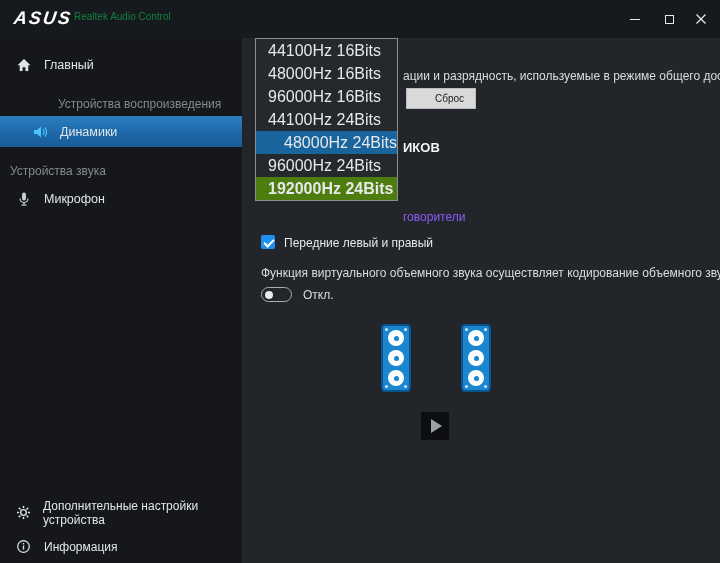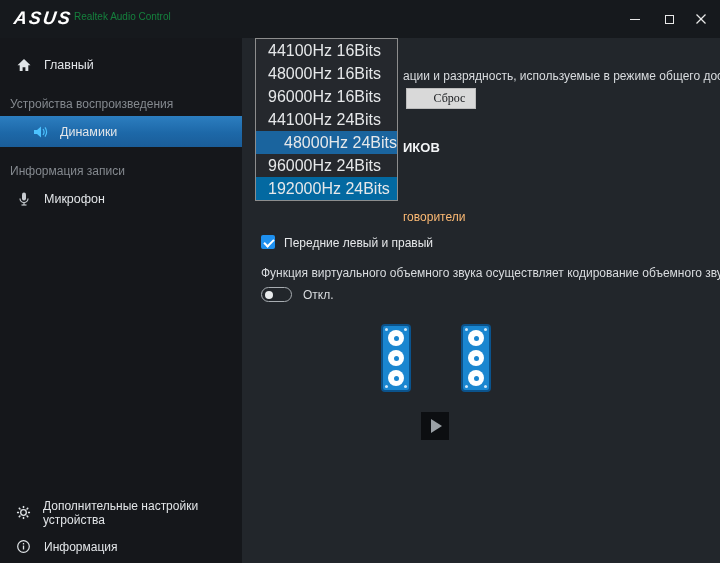--- a/index.html
+++ b/index.html
@@ -24,46 +24,46 @@
 
   
   .sidebar { position: absolute; top: 38px; left: 0; width: 242px; height: 525px; background: #15171b; }
   .nav-item {
     position: absolute; left: 0; width: 242px; height: 29px;
     display: flex; align-items: center; padding-left: 16px; font-size: 12.5px; color: #e2e5e8;
   }
   .nav-item .ico { width: 16px; height: 16px; margin-right: 12px; display: inline-flex; }
   .nav-home { top: 12px; }
   .sec-label { position: absolute; left: 10px; font-size: 12px; color: #84898f; }
-  .sec-playback { top: 59px; }
+  .sec-playback { top: 59px; margin-left: 48px; }
   .nav-speakers { top: 78px; height: 31px; background: linear-gradient(180deg, #2c7ec0 0%, #1d68a8 55%, #1a5d99 100%); padding-left: 32px; }
   .sec-recording { top: 126px; }
   .nav-mic { top: 146px; }
   .nav-devsettings { top: 460px; font-size: 12px; }
   .nav-info { top: 494px; font-size: 12px; }
 
   
   .dropdown {
     position: absolute; left: 255px; top: 38px; width: 143px;
     background: #25282d; border: 1px solid #8d8d8d; z-index: 20;
   }
   .dd-item { height: 23px; line-height: 23px; padding-left: 12px; font-size: 16px; color: #e6e8ea; white-space: nowrap; }
   .dd-item.selected { background: #1a649e; text-align: right; }
-  .dd-item.hover { background: #0369a1; }
+  .dd-item.hover { background: #4d7c0f; font-weight: bold; }
 
   
   .frag-desc { position: absolute; left: 403px; top: 69px; font-size: 12px; color: #d9dcdf; white-space: nowrap; }
   .reset-btn {
     position: absolute; left: 406px; top: 88px; width: 70px; height: 21px;
-    background: #d9d9d9; color: #17191c; font-size: 12px; border: 1px solid #bcbcbc;
-    font-family: Liberation Serif, serif;
+    background: #d9d9d9; color: #17191c; font-size: 10px; border: 1px solid #bcbcbc;
+    font-family: Liberation Sans, sans-serif;
     padding-left: 23px;
   }
   .frag-heading { position: absolute; left: 403px; top: 140px; font-size: 13px; font-weight: bold; color: #f2f4f6; }
-  .frag-speakerconf { position: absolute; left: 403px; top: 210px; font-size: 12px; color: #fdba74; }
+  .frag-speakerconf { position: absolute; left: 403px; top: 210px; font-size: 12px; color: #8b5cf6; }
 
   .checkbox {
     position: absolute; left: 261px; top: 235px; width: 14px; height: 14px;
     background: #1e90ef; border-radius: 2px;
   }
   .checkbox::after {
     content: ""; position: absolute; left: 4.5px; top: 1.5px; width: 4px; height: 8px;
     border-right: 2px solid #fff; border-bottom: 2px solid #fff; transform: rotate(45deg);
   }
   .checkbox-label { position: absolute; left: 284px; top: 236px; font-size: 12px; color: #e6e8ea; }
@@ -150,21 +150,21 @@
       <span class="ico">
         <svg width="16" height="16" viewBox="0 0 16 16">
           <path d="M2 6 h3 l4 -3.5 v11 L5 10 H2 Z" fill="#4cc2ff"></path>
           <path d="M11 5 q2.2 3 0 6" stroke="#4cc2ff" fill="none" stroke-width="1.2"></path>
           <path d="M13 3.4 q3.2 4.6 0 9.2" stroke="#4cc2ff" fill="none" stroke-width="1.2"></path>
         </svg>
       </span>
       <span>Динамики</span>
     </div>
 
-    <div class="sec-label sec-recording">Информация записи</div>
+    <div class="sec-label sec-recording">Устройства звука</div>
 
     <div class="nav-item nav-mic">
       <span class="ico">
         <svg width="16" height="16" viewBox="0 0 16 16">
           <rect x="6" y="1.5" width="4" height="8" rx="2" fill="#c7cbd0"></rect>
           <path d="M4 7.5 a4 4 0 0 0 8 0" stroke="#c7cbd0" fill="none" stroke-width="1.2"></path>
           <line x1="8" y1="11.5" x2="8" y2="14" stroke="#c7cbd0" stroke-width="1.2"></line>
           <line x1="5.5" y1="14" x2="10.5" y2="14" stroke="#c7cbd0" stroke-width="1.2"></line>
         </svg>
       </span>

